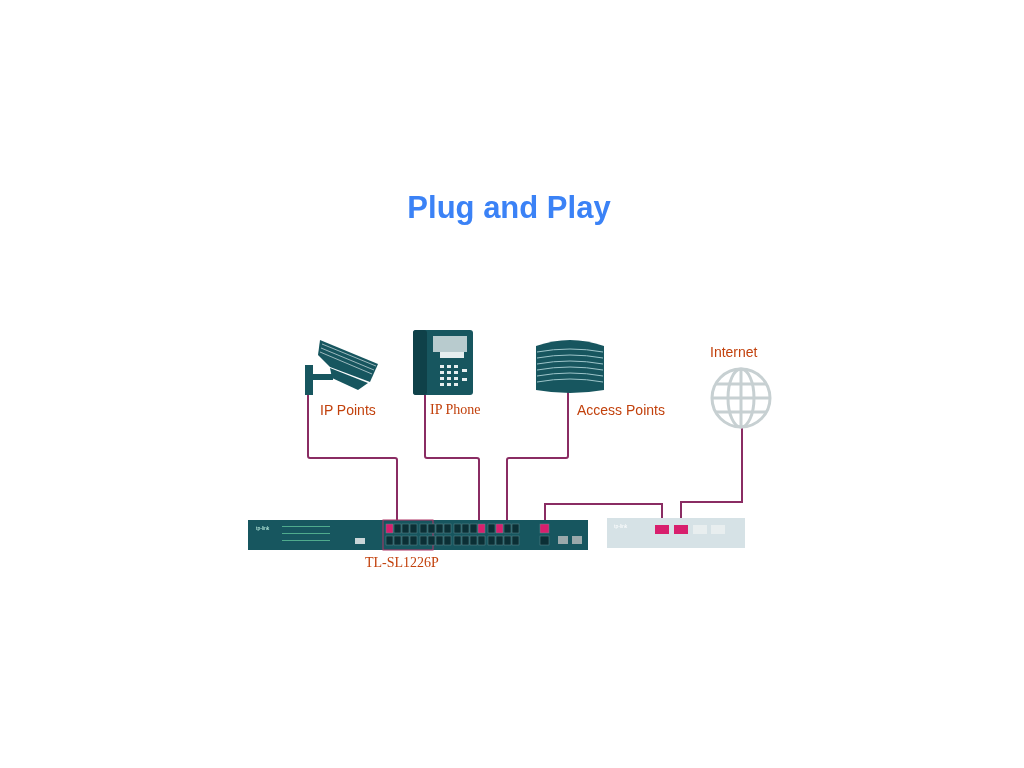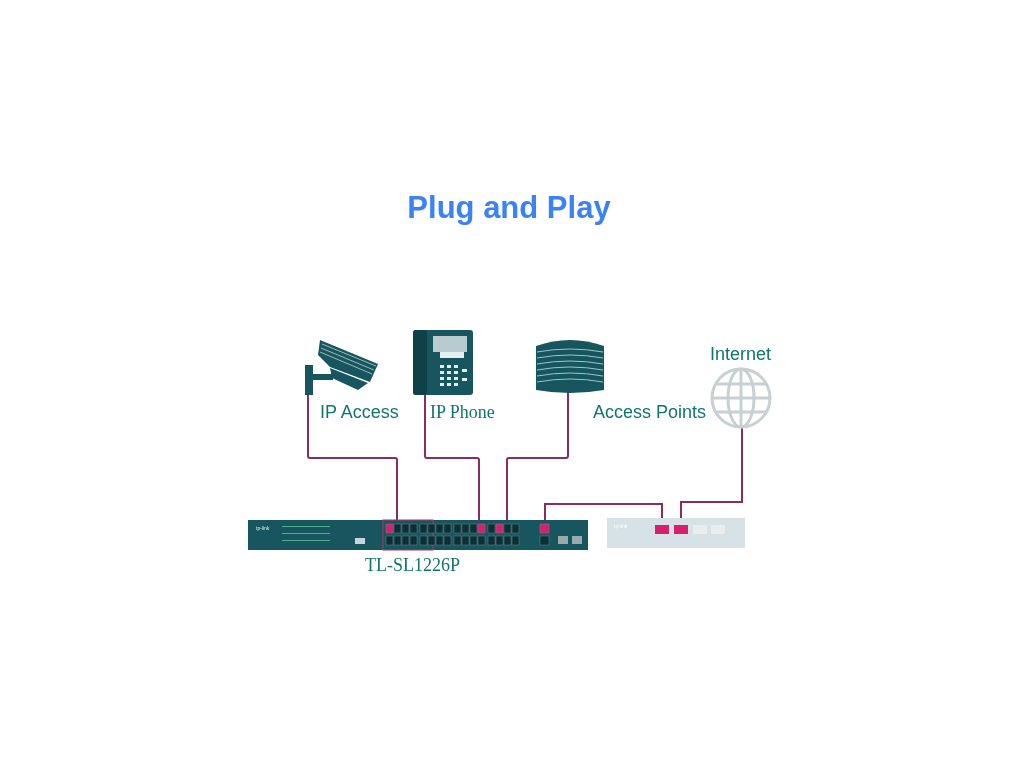--- a/index.html
+++ b/index.html
@@ -1,18 +1,18 @@
 <!DOCTYPE html>
 <html><head>
 <meta charset="utf-8">
 <style>
   html, body { margin:0; padding:0; background:#ffffff; }
   body { width:1024px; height:768px; position:relative; overflow:hidden; font-family:"Liberation Sans", sans-serif; }
   .title { position:absolute; left:0; width:1018px; top:190px; text-align:center; font-size:31px; font-weight:bold; color:#3b82f6; }
-  .label { position:absolute; font-size:18px; color:#0f766e; white-space:nowrap; }
+  .label { position:absolute; font-size:14px; color:#c2410c; white-space:nowrap; }
   svg.diagram { position:absolute; left:0; top:0; }
 </style>
 </head>
 <body>
 
 <div class="title">Plug and Play</div>
 
 <svg class="diagram" width="1024" height="768">
 
   <g fill="none" stroke="#8a2c63" stroke-width="2">
@@ -132,17 +132,17 @@
   <g>
     <rect x="607" y="518" width="138" height="30" fill="#d6e2e6"></rect>
     <text x="614" y="528" font-size="5" fill="#fff" font-family="Liberation Sans, sans-serif">tp-link</text>
     <rect x="655" y="525" width="14" height="9" fill="#d81f6d"></rect>
     <rect x="674" y="525" width="14" height="9" fill="#d81f6d"></rect>
     <rect x="693" y="525" width="14" height="9" fill="#e8eeef"></rect>
     <rect x="711" y="525" width="14" height="9" fill="#e8eeef"></rect>
   </g>
 </svg>
 
-<div class="label" style="left:320px;top:402px;">IP Access</div>
+<div class="label" style="left:320px;top:402px;">IP Points</div>
 <div class="label" style="left:430px;top:402px;font-family:Liberation Serif, serif;">IP Phone</div>
-<div class="label" style="left:577px;top:402px;margin-left:16px;">Access Points</div>
+<div class="label" style="left:577px;top:402px;">Access Points</div>
 <div class="label" style="left:710px;top:344px;">Internet</div>
 <div class="label" style="left:365px;top:555px;font-family:Liberation Serif, serif;">TL-SL1226P</div>
 
 </body></html>

